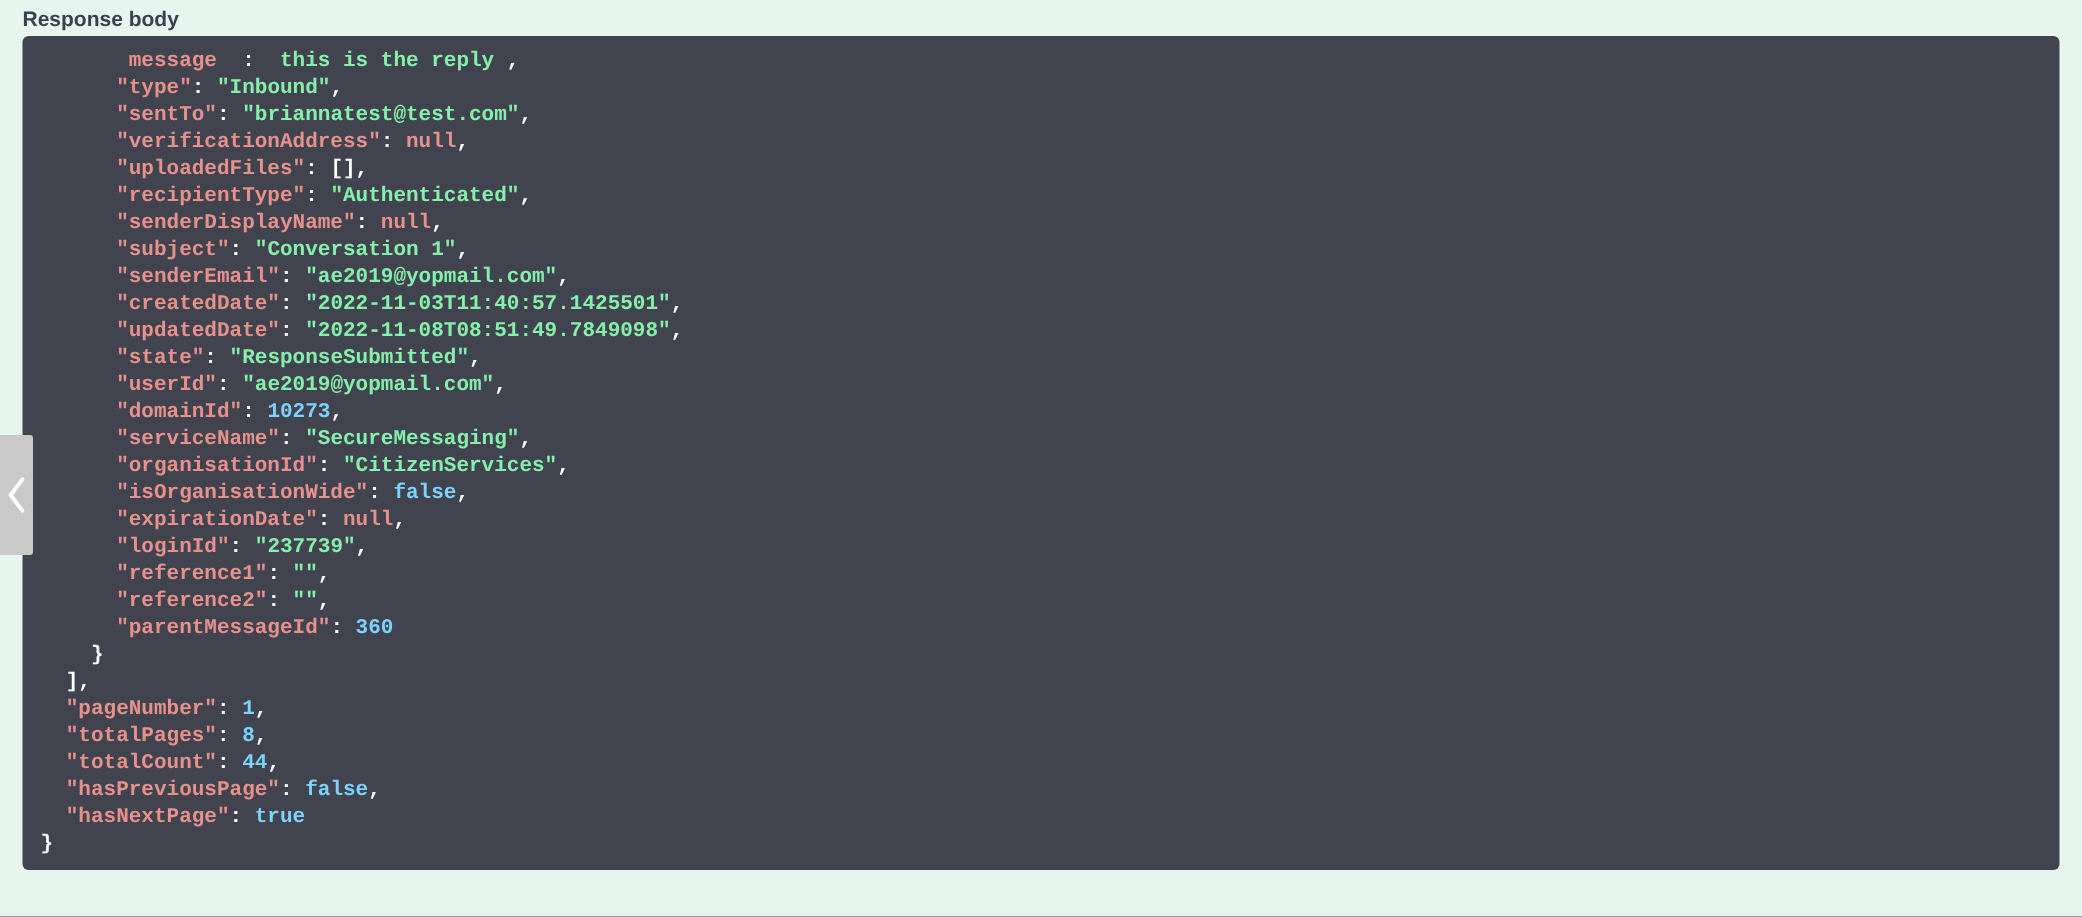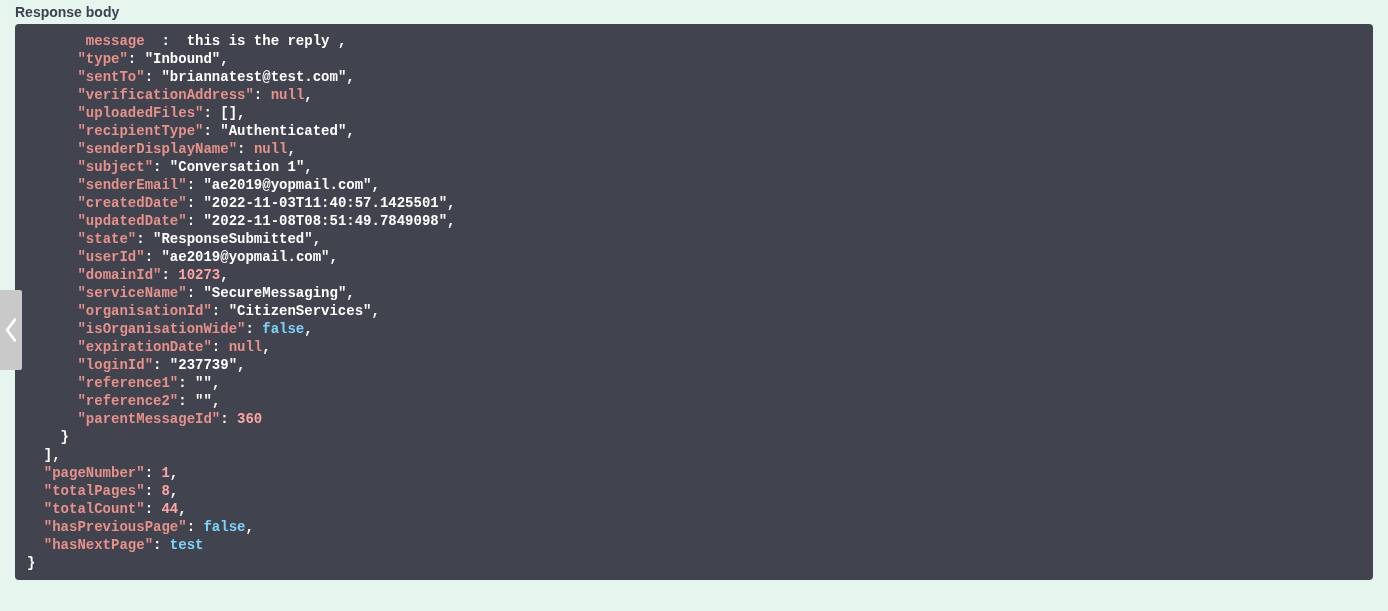--- a/index.html
+++ b/index.html
@@ -27,24 +27,24 @@
     pre {
       font-family: 'Consolas', 'Monaco', 'Courier New', monospace;
       font-size: 14px;
       line-height: 18px;
       color: #fff;
       white-space: pre;
       font-weight: 600;
     }
     .punct { color: #fff; }
     .key { color: #e6918c; text-align: right; }
-    .str { color: #ffffff; text-align: right; }
+    .str { color: #86efac; text-align: right; }
     .null { color: #e6918c; }
     .bool { color: #7dd3fc; }
-    .num { color: #fca5a5; }
+    .num { color: #7dd3fc; }
     .arrow-tab {
       position: absolute;
       left: 0;
       top: 290px;
       width: 22px;
       height: 80px;
       background: #c9c9c9;
       display: flex;
       align-items: center;
       justify-content: center;
@@ -88,15 +88,15 @@
       <span class="key">"loginId"</span><span class="punct">:</span> <span class="str">"237739"</span><span class="punct">,</span>
       <span class="key">"reference1"</span><span class="punct">:</span> <span class="str">""</span><span class="punct">,</span>
       <span class="key">"reference2"</span><span class="punct">:</span> <span class="str">""</span><span class="punct">,</span>
       <span class="key">"parentMessageId"</span><span class="punct">:</span> <span class="num">360</span>
     <span class="punct">}</span>
   <span class="punct">],</span>
   <span class="key">"pageNumber"</span><span class="punct">:</span> <span class="num">1</span><span class="punct">,</span>
   <span class="key">"totalPages"</span><span class="punct">:</span> <span class="num">8</span><span class="punct">,</span>
   <span class="key">"totalCount"</span><span class="punct">:</span> <span class="num">44</span><span class="punct">,</span>
   <span class="key">"hasPreviousPage"</span><span class="punct">:</span> <span class="bool">false</span><span class="punct">,</span>
-  <span class="key">"hasNextPage"</span><span class="punct">:</span> <span class="bool">test</span>
+  <span class="key">"hasNextPage"</span><span class="punct">:</span> <span class="bool">true</span>
 <span class="punct">}</span></pre>
 </div>
 
 </body></html>

